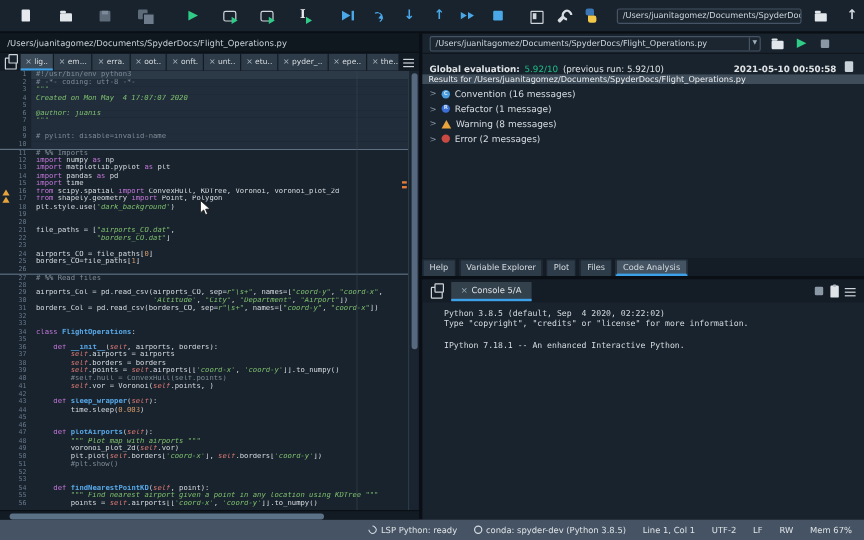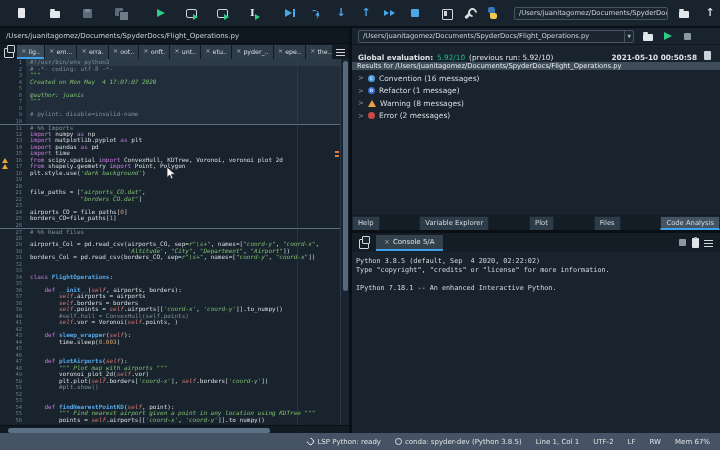--- a/index.html
+++ b/index.html
@@ -94,30 +94,30 @@
   .arow{height:17px;display:flex;align-items:center;gap:7px;padding:0 6px;border-bottom:1px solid #0f161d}
   .file-combo{flex:1;max-width:276px}
   .evalrow{display:flex;align-items:flex-end;font-size:7.3px;color:#dfe3e6;padding:0 6px;height:17px;gap:4px;white-space:nowrap}
   .elabel{font-weight:bold}.score{color:#1fbf89}.edate{margin-left:auto;font-weight:bold}
   .results-header{background:#3f4c59;color:#e8ecef;font-size:6.8px;padding:0 5px;white-space:nowrap;overflow:hidden}
   .tree{flex:1;padding-top:2px}
   .trow{display:flex;align-items:center;gap:4px;height:12.5px;padding-left:6px;font-size:7.5px;color:#d7dce1}
   .chev{color:#8a99a8;font-size:7px;width:6px;flex:none}
   .dot-ic{width:7px;height:7px;border-radius:50%;display:flex;align-items:center;justify-content:center;color:#cfe4f5;font-size:4.5px;font-weight:bold;flex:none}
   .tri-ic{width:0;height:0;border-left:4px solid transparent;border-right:4px solid transparent;border-bottom:7px solid #e8a33d;flex:none}
-  .panetabs{height:15px;display:flex;justify-content:space-between;align-items:flex-end;gap:18px;background:#141d26}
+  .panetabs{height:15px;display:flex;justify-content:flex-start;align-items:flex-end;gap:3px;background:#141d26}
   .ptab{font-size:6.8px;color:#d5dbe0;background:#2e3c49;padding:2px 5px 3px;border:1px solid #1a2530;border-bottom:none;white-space:nowrap}
   .ptab.active{background:#445463;border-bottom:2px solid #3ca1e8;padding-bottom:1px}
 
   
   .ctabbar{height:19px;background:#141d26;display:flex;align-items:center;padding:0 5px}
   .ctab{display:flex;align-items:center;gap:3px;background:#32414b;color:#dfe3e6;font-size:7px;padding:3px 8px;border-bottom:2px solid #3ca1e8;margin-left:6px;white-space:nowrap}
   .ctab .x{color:#9fb0bd}
   .ctabbar .spacer{flex:1}
-  .cbody{flex:1;padding:5px 4px;font-family:"DejaVu Sans Mono",monospace;font-size:6.8px;line-height:9px;color:#d5dbe0;overflow:hidden}
+  .cbody{flex:1;padding:5px 18px;font-family:"DejaVu Sans Mono",monospace;font-size:6.8px;line-height:9px;color:#d5dbe0;overflow:hidden}
   .cline{white-space:pre}
   .cline.prompt{color:#2ecc87;font-weight:bold;margin-top:9px}
 
   
   .statusbar{height:17px;background:#455364;display:flex;justify-content:flex-end;align-items:center;gap:14px;padding:0 10px;font-size:7px;color:#dfe3e6;white-space:nowrap}
   .sitem{display:flex;align-items:center;gap:3px}
   .sic{width:7px;height:7px;border:1.2px solid #d5dbe1;border-radius:50%;display:inline-block;flex:none}
   .sic.lsp{border-top-color:transparent;transform:rotate(-45deg)}
 
   .cursor-svg{position:absolute;left:166px;top:166px;z-index:50}

